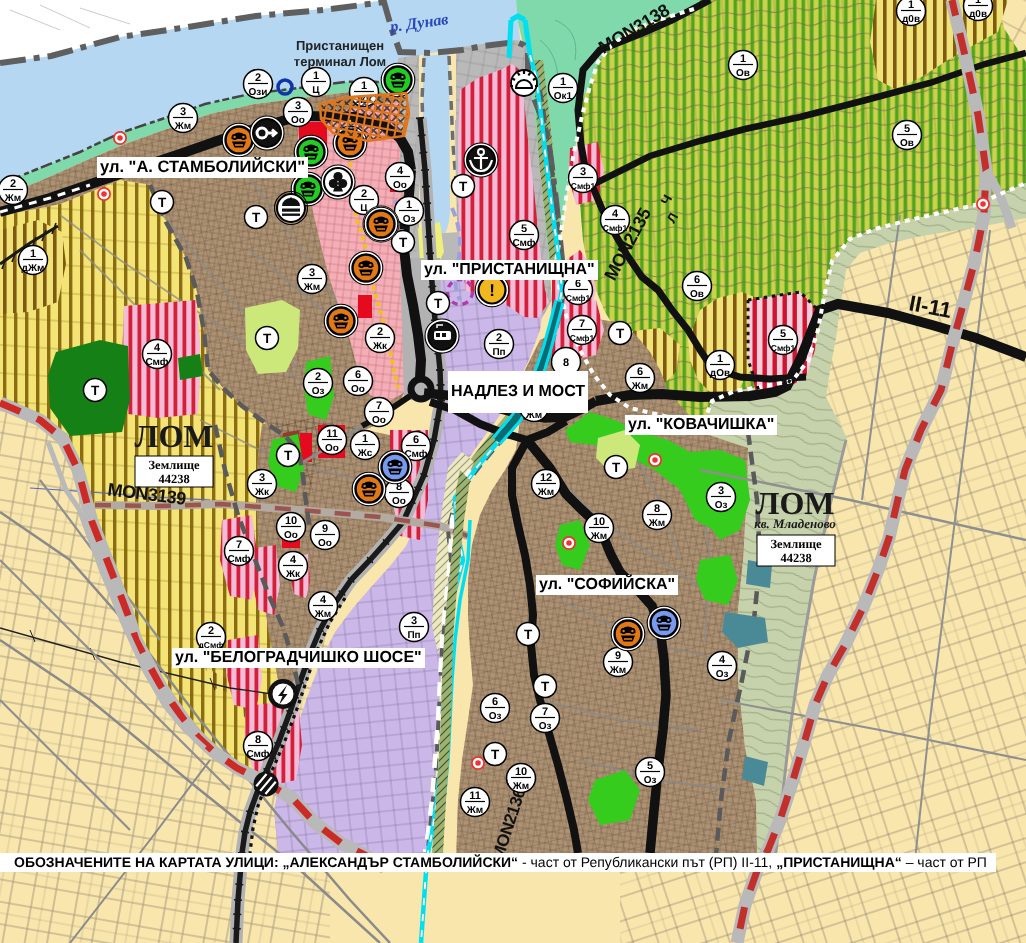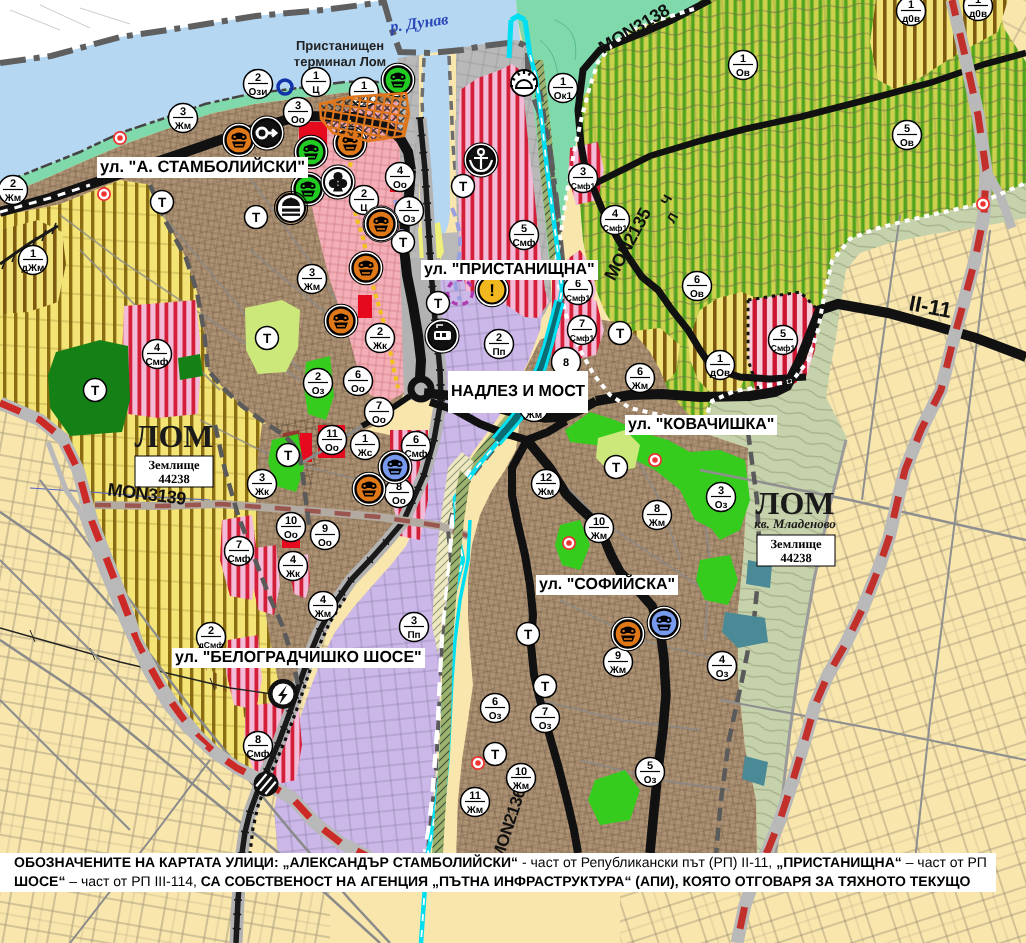--- a/index.html
+++ b/index.html
@@ -1058,14 +1058,13 @@
 <div class="lbl" style="left:448px;top:371px;font-size:16px;padding:12px 3px;">НАДЛЕЗ И МОСТ</div>
 
 <div class="lbl" style="left:625px;top:415px;font-size:16px;padding:1px 3px;">ул. "КОВАЧИШКА"</div>
 
 <div class="lbl" style="left:536px;top:575px;font-size:16px;padding:1px 3px;">ул. "СОФИЙСКА"</div>
 
 <div class="lbl" style="left:172px;top:648px;font-size:16px;padding:1px 3px;">ул. "БЕЛОГРАДЧИШКО ШОСЕ"</div>
 
 <div style="position:absolute;left:0px;top:853px;width:982px;background:#fff;padding-left:14px;font-size:14px;line-height:19.4px;color:#000;white-space:nowrap;">
       <div><b>ОБОЗНАЧЕНИТЕ НА КАРТАТА УЛИЦИ: „АЛЕКСАНДЪР СТАМБОЛИЙСКИ“</b> - част от Републикански път (РП) II-11, <b>„ПРИСТАНИЩНА“</b> – част от РП</div>
-      <div><b>ШОСЕ“</b> – част от РП III-114, <b>СА СОБСТВЕНОСТ НА АГЕНЦИЯ „ПЪТНА ИНФРАСТРУКТУРА“ (АПИ), КОЯТО ОТГОВАРЯ ЗА ТЯХНОТО ТЕКУЩО</b></div>
     </div>
 </div>
 </body></html>

